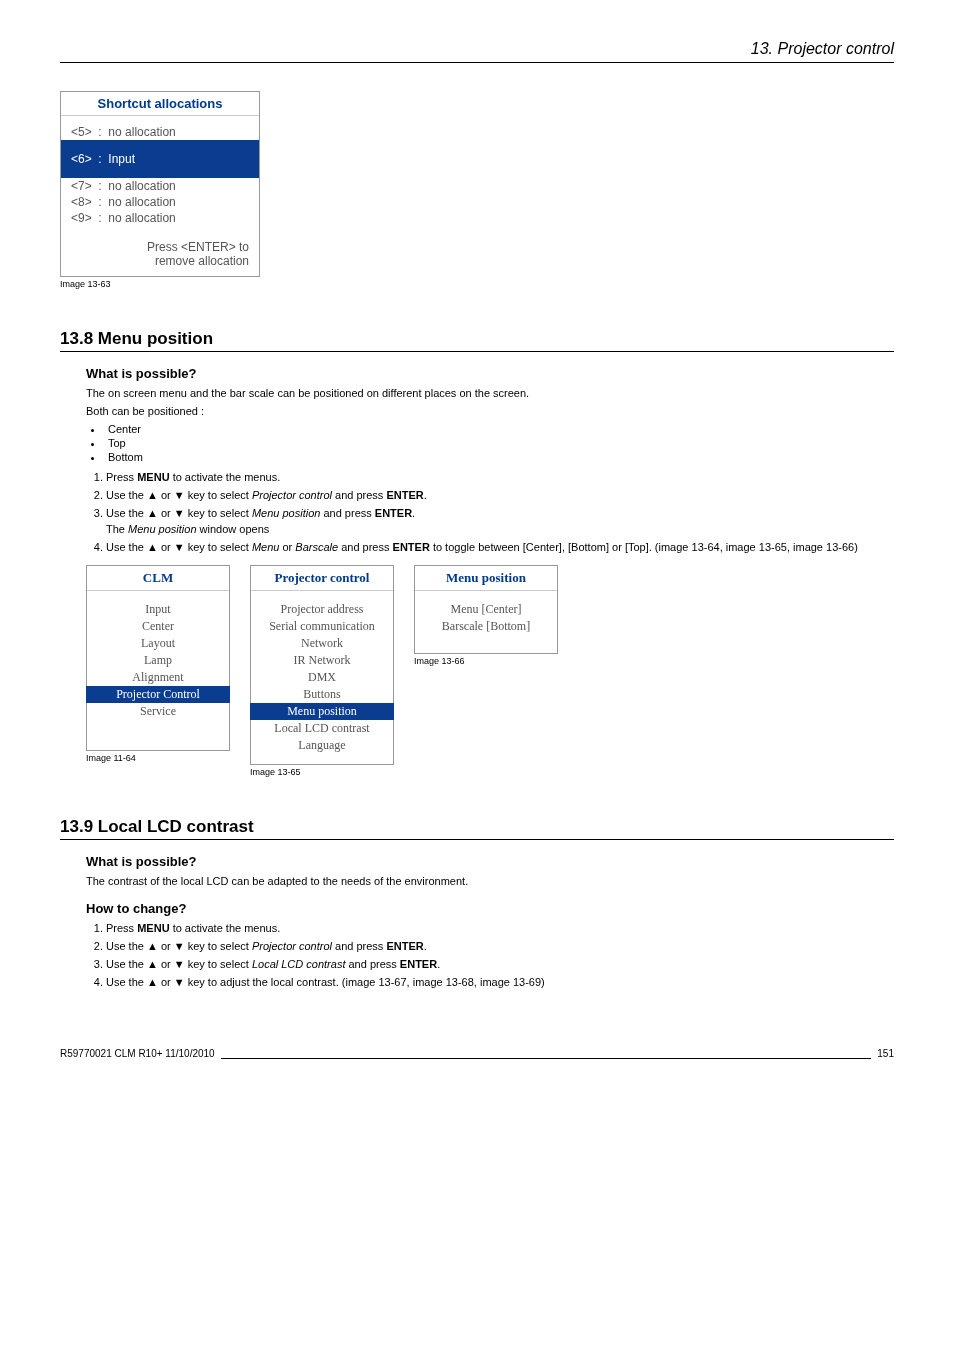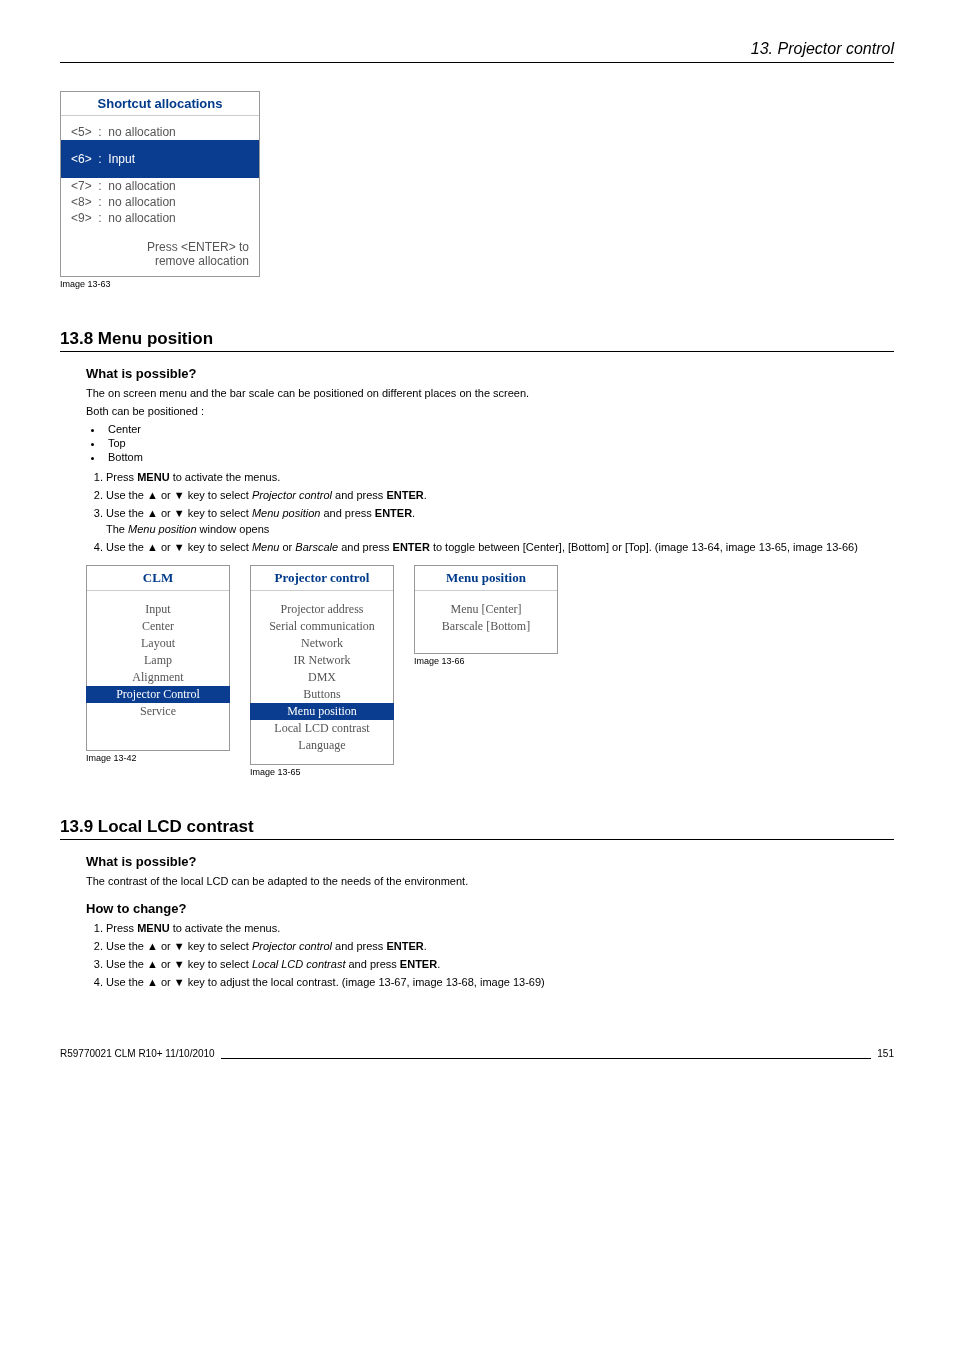--- a/index.html
+++ b/index.html
@@ -151,21 +151,21 @@
         <div class="menu-box-body menu-body-list" style="padding:10px 0 30px 0;">
           <div>Input</div>
           <div>Center</div>
           <div>Layout</div>
           <div>Lamp</div>
           <div>Alignment</div>
           <div class="menu-row-sel-center">Projector Control</div>
           <div>Service</div>
         </div>
       </div>
-      <div class="img-caption">Image 13-42</div>
+      <div class="img-caption">Image 11-64</div>
     </div>
 
     <div class="menu-col">
       <div class="menu-box menu-small">
         <div class="menu-box-title">Projector control</div>
         <div class="menu-box-body menu-body-list" style="padding:10px 0;">
           <div>Projector address</div>
           <div>Serial communication</div>
           <div>Network</div>
           <div>IR Network</div>

